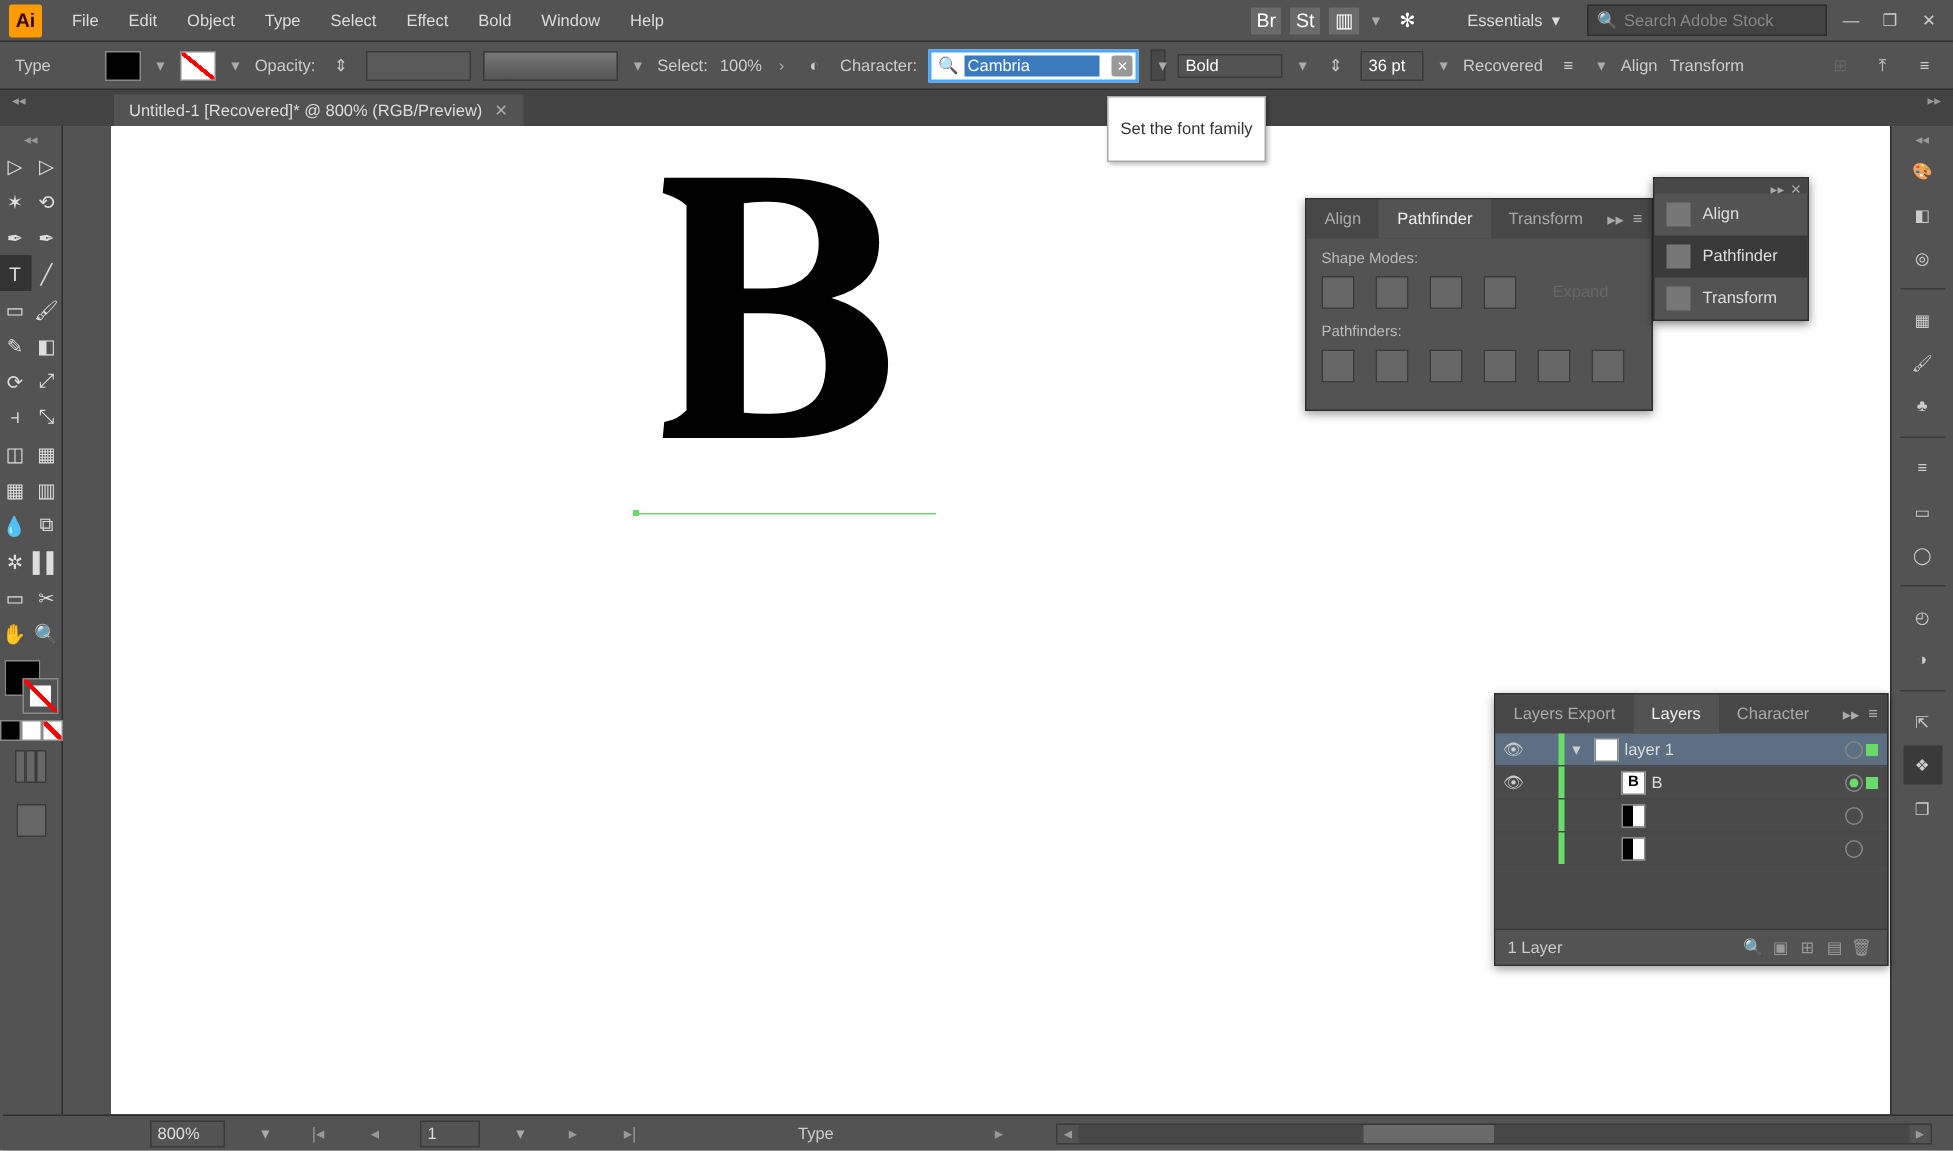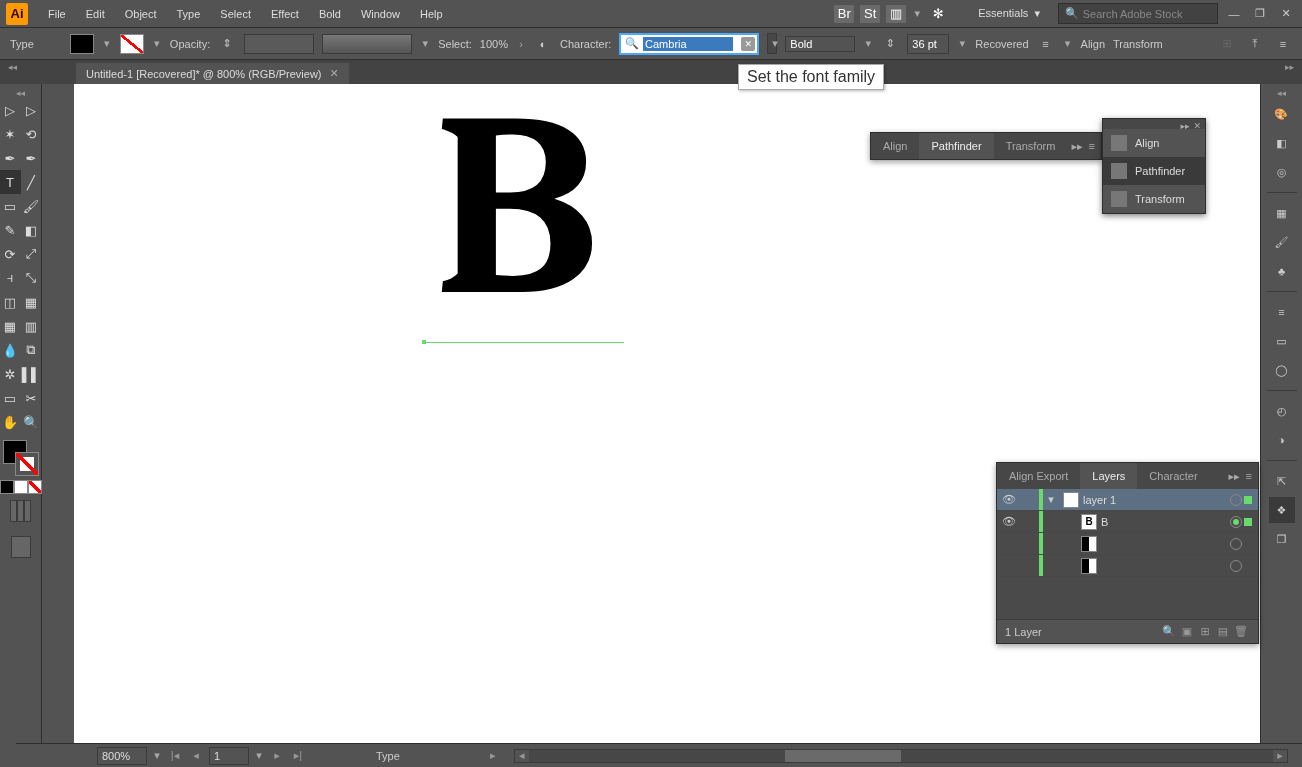--- a/index.html
+++ b/index.html
@@ -26,21 +26,21 @@
 .brush-prev { width:90px; height:20px; background:linear-gradient(#777,#555); border:1px solid #3a3a3a; }
 .ctl-label { color:#ccc; }
 .font-search { display:flex; align-items:center; border:2px solid #4aa8ff; background:#fff; height:22px; width:140px; }
 .font-search input { border:none; outline:none; width:90px; font-size:11px; background:#3a7abd; color:#fff; padding:1px 2px; }
 .font-search .mg { color:#666; padding:0 4px; }
 .font-search .clr { background:#999; color:#fff; width:14px; height:14px; display:flex; align-items:center; justify-content:center; font-size:9px; margin-left:auto; margin-right:2px; border-radius:2px; }
 .style-dd { width:70px; height:16px; border:1px solid #3a3a3a; display:flex; align-items:center; padding:0 4px; color:#fff; background:#535353; }
 .sz-field { width:42px; height:20px; border:1px solid #3a3a3a; display:flex; align-items:center; padding:0 4px; color:#fff; }
 .ctl-ico { width:18px; height:18px; display:flex; align-items:center; justify-content:center; color:#ccc; }
 
-.tooltip { position:absolute; left:738px; top:64px; background:#fff; border:1px solid #aaa; padding:3px 8px; color:#333; font-size:16px; z-index:400; box-shadow:1px 1px 3px rgba(0,0,0,.3); }
+.tooltip { position:absolute; left:738px; top:64px; background:#fff; border:1px solid #aaa; padding:15px 8px; color:#333; font-size:11px; z-index:400; box-shadow:1px 1px 3px rgba(0,0,0,.3); }
 
 
 .tabstrip { height:24px; background:#434343; display:flex; align-items:flex-end; padding-left:76px; }
 .doc-tab { background:#535353; padding:4px 10px; color:#ddd; display:flex; align-items:center; gap:8px; font-size:11px; }
 .tab-close { color:#aaa; cursor:pointer; }
 
 
 .workarea { position:absolute; top:84px; bottom:24px; left:0; right:0; display:flex; }
 .toolcol { width:42px; background:#535353; border-right:1px solid #2e2e2e; display:flex; flex-direction:column; align-items:center; padding-top:4px; }
 .tool-expand { height:10px; width:100%; display:flex; justify-content:center; color:#999; font-size:9px; }
@@ -105,21 +105,21 @@
 .target { width:12px; height:12px; border:1px solid #888; border-radius:50%; margin-right:2px; }
 .target.filled::after { content:""; display:block; width:6px; height:6px; background:#6ada6a; border-radius:50%; margin:2px; }
 .sel-ind { width:8px; height:8px; margin-right:6px; }
 .sel-ind.on { background:#6ada6a; }
 .layers-list { background:#4a4a4a; min-height:130px; }
 .layers-footer { height:24px; display:flex; align-items:center; padding:0 8px; background:#535353; border-top:1px solid #3a3a3a; }
 .layers-footer .cnt { flex:1; color:#ccc; }
 .lf-ico { width:18px; text-align:center; color:#999; cursor:pointer; }
 
 
-.statusbar { position:absolute; bottom:0; left:16px; right:0; height:24px; background:#535353; border-top:1px solid #2e2e2e; display:flex; align-items:center; padding:0 6px; gap:5px; }
+.statusbar { position:absolute; bottom:0; left:2px; right:0; height:24px; background:#535353; border-top:1px solid #2e2e2e; display:flex; align-items:center; padding:0 6px; gap:22px; }
 .zoom-f { width:50px; height:18px; border:1px solid #3a3a3a; display:flex; align-items:center; padding:0 4px; color:#ddd; }
 .nav-btn { width:16px; height:16px; display:flex; align-items:center; justify-content:center; color:#999; cursor:pointer; }
 .artb-f { width:40px; height:18px; border:1px solid #3a3a3a; display:flex; align-items:center; padding:0 4px; color:#ddd; }
 .hscroll { flex:1; height:14px; background:#474747; border:1px solid #3a3a3a; margin:0 8px; position:relative; }
 .hscroll-thumb { position:absolute; left:35%; width:15%; top:0; bottom:0; background:#6a6a6a; }
 .hscroll-arrow { position:absolute; top:0; bottom:0; width:14px; background:#535353; display:flex; align-items:center; justify-content:center; color:#999; }
 
 
 .hstub { position:absolute; height:10px; background:#434343; color:#999; font-size:9px; padding:0 4px; display:flex; align-items:center; }
 </style>
@@ -328,20 +328,39 @@
 <div class="panel" style="left:870px; top:132px; width:232px">
   <div class="panel-tabs">
     <div class="ptab">Align</div>
     <div class="ptab active">Pathfinder</div>
     <div class="ptab">Transform</div>
     <div class="ptab-icons">
         <span>▸▸</span>
         <span>≡</span>
       </div>
   </div>
+  <div class="panel-body">
+    <div class="pf-label">Shape Modes:</div>
+    <div class="pf-row">
+      <div class="pf-btn"></div>
+      <div class="pf-btn"></div>
+      <div class="pf-btn"></div>
+      <div class="pf-btn"></div>
+      <span class="pf-expand">Expand</span>
+    </div>
+    <div class="pf-label">Pathfinders:</div>
+    <div class="pf-row">
+      <div class="pf-btn"></div>
+      <div class="pf-btn"></div>
+      <div class="pf-btn"></div>
+      <div class="pf-btn"></div>
+      <div class="pf-btn"></div>
+      <div class="pf-btn"></div>
+    </div>
+  </div>
 </div>
 
 <div class="flyout" style="left:1102px; top:118px">
   <div class="flyout-top">
       <span>▸▸</span>
       <span>✕</span>
     </div>
   <div class="fly-item">
       <div class="fly-ico"></div>
       <span>Align</span>
@@ -351,21 +370,21 @@
       <span>Pathfinder</span>
     </div>
   <div class="fly-item">
       <div class="fly-ico"></div>
       <span>Transform</span>
     </div>
 </div>
 
 <div class="layers-panel" style="left:996px; top:462px">
   <div class="panel-tabs">
-    <div class="ptab">Align Export</div>
+    <div class="ptab">Layers Export</div>
     <div class="ptab active">Layers</div>
     <div class="ptab">Character</div>
     <div class="ptab-icons">
         <span>▸▸</span>
         <span>≡</span>
       </div>
   </div>
   <div class="layers-list" id="layers-list">
       <div class="layer-row sel">
         <div class="eye-col">👁</div>

